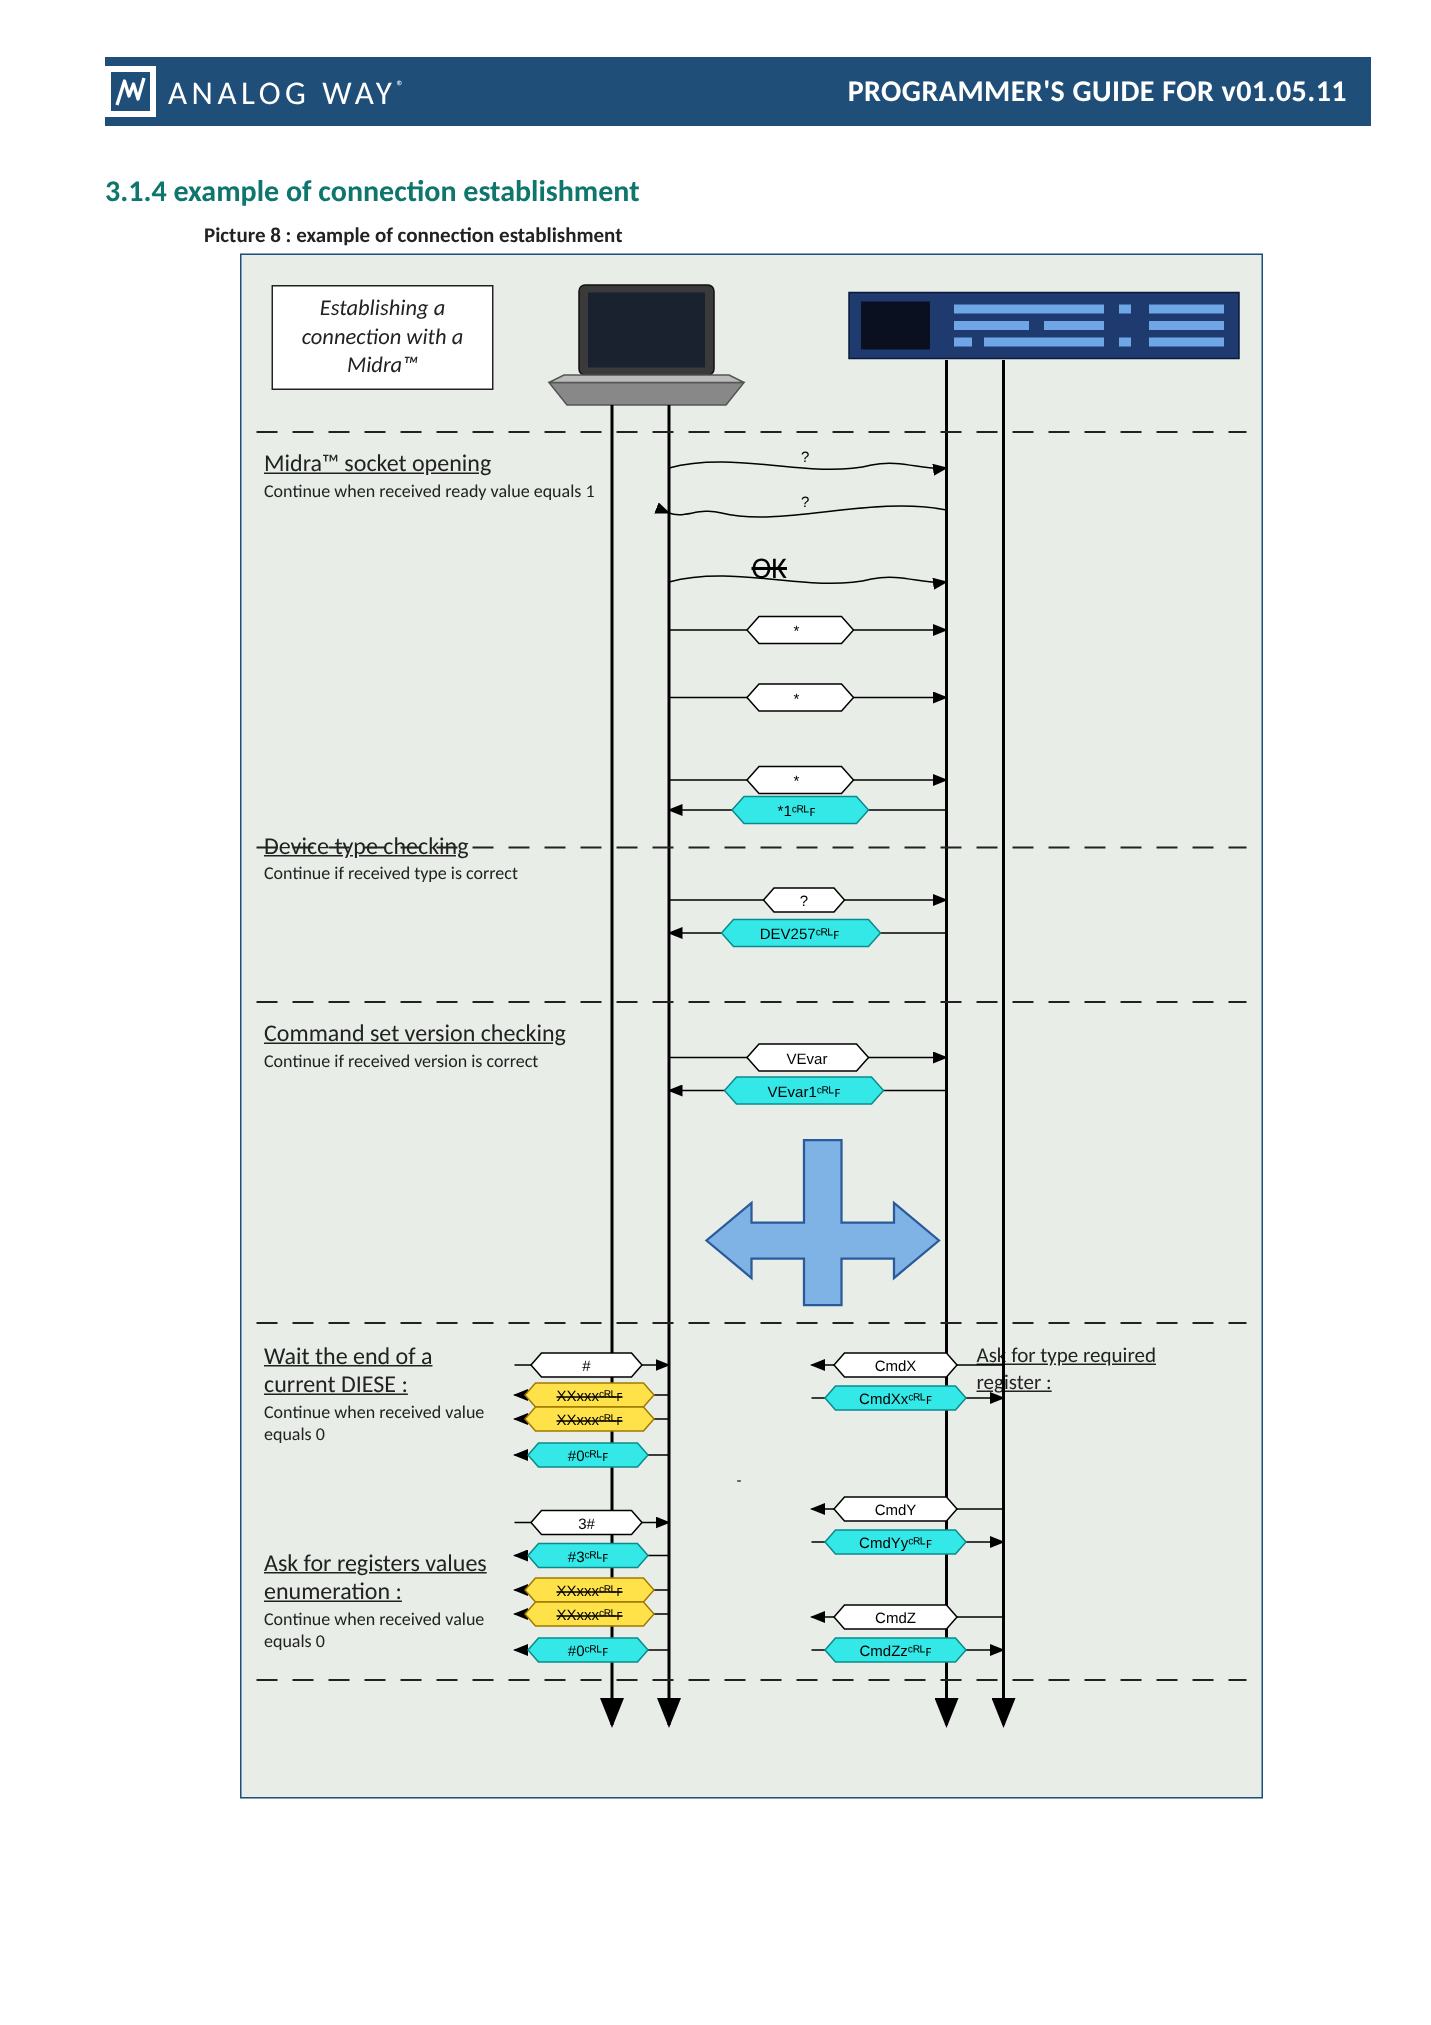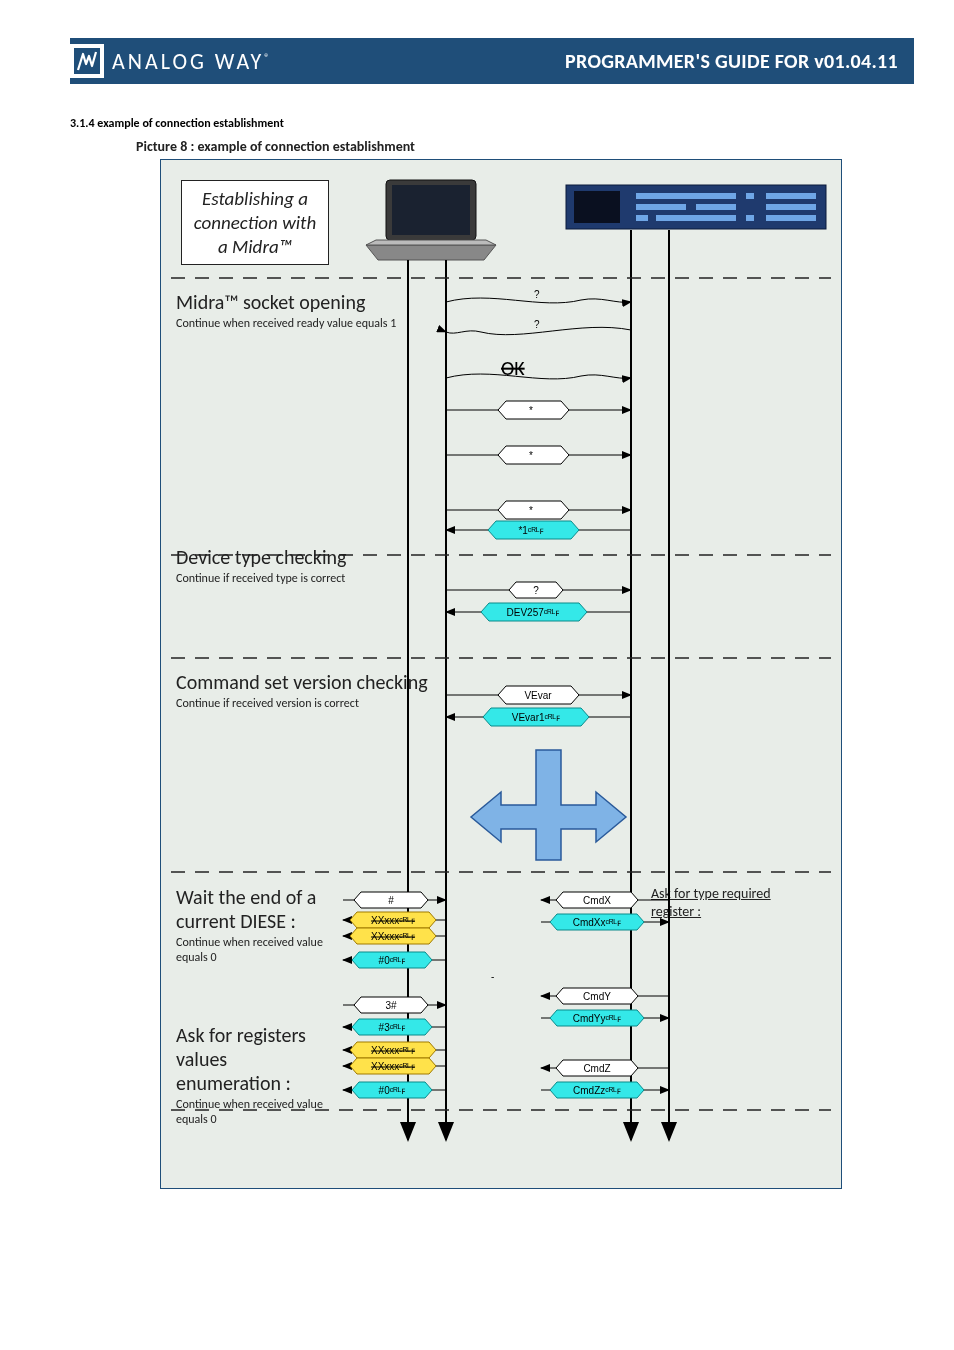--- a/index.html
+++ b/index.html
@@ -4,47 +4,47 @@
 <style>
   body { margin:0; font-family: Calibri, Arial, sans-serif; background:#fff; color:#222; width:954px;}
   .header-bar { background:#1f4e79; color:#fff; height:46px; margin:38px 40px 0 70px; display:flex; align-items:center; justify-content:space-between; padding:0 16px 0 0;}
   .logo-wrap{display:flex;align-items:center;gap:8px;height:100%;}
   .logo-sq{width:34px;height:34px;background:#fff;display:flex;align-items:center;justify-content:center;}
   .logo-sq svg{width:26px;height:26px;}
   .brand{font-weight:300;letter-spacing:3px;font-size:22px;color:#fff;}
   .brand sup{font-size:10px;letter-spacing:0;}
   .doc-title{font-size:20px;font-weight:700;letter-spacing:0.3px;}
   .content{margin:0 40px 0 70px;}
-  .section-hd{color:#000000;font-weight:700;font-size:12px;margin:32px 0 8px 0;}
+  .section-hd{color:#0f766e;font-weight:700;font-size:20px;margin:32px 0 8px 0;}
   .caption{font-weight:700;font-size:14px;margin:0 0 4px 66px;}
   .diagram-frame{border:1px solid #1f4e79;background:#e8ede8;width:680px;margin-left:90px;position:relative;height:1028px;overflow:hidden;}
   .diagram-frame svg{position:absolute;left:0;top:0;}
-  .title-box{position:absolute;left:20px;top:20px;width:130px;border:1px solid #222;background:#fff;padding:6px 8px;font-style:italic;text-align:center;font-size:19px;line-height:1.25;}
+  .title-box{position:absolute;left:20px;top:20px;width:130px;border:1px solid #222;background:#fff;padding:6px 8px;font-style:italic;text-align:center;font-size:15px;line-height:1.25;}
   .step-box{position:absolute;left:15px;font-size:13px;}
-  .step-title{font-size:20px;}
+  .step-title{text-decoration:underline;font-size:16px;}
   .step-sub{font-size:12px;line-height:1.25;margin-top:2px;}
   .right-box{position:absolute;font-size:14px;text-decoration:underline;line-height:1.25;}
   .page-wrap{position:relative;height:1350px;width:954px;}
   .msg-label{font-size:10px;font-family:Arial;}
 </style>
 </head>
 <body>
 <div class="page-wrap">
 
 <div class="header-bar">
   <div class="logo-wrap">
     <div class="logo-sq">
       <svg viewBox="0 0 26 26">
             <rect width="26" height="26" fill="#1f4e79"></rect>
             <path d="M4 22 L9 6 L12 16 L15 8 L18 18 L22 4" stroke="#fff" stroke-width="2.2" fill="none" stroke-linejoin="round"></path>
           </svg>
     </div>
     <span class="brand"><span>ANALOG WAY</span><sup>®</sup></span>
   </div>
-  <div class="doc-title">PROGRAMMER'S GUIDE FOR v01.04.11</div>
+  <div class="doc-title">PROGRAMMER'S GUIDE FOR v01.05.11</div>
 </div>
 
 <div class="content">
   <div class="section-hd">3.1.4  example of connection establishment</div>
   <div class="caption">Picture 8 : example of connection establishment</div>
 
   <div class="diagram-frame">
 
     <div class="title-box">Establishing a connection with a Midra™</div>
 

